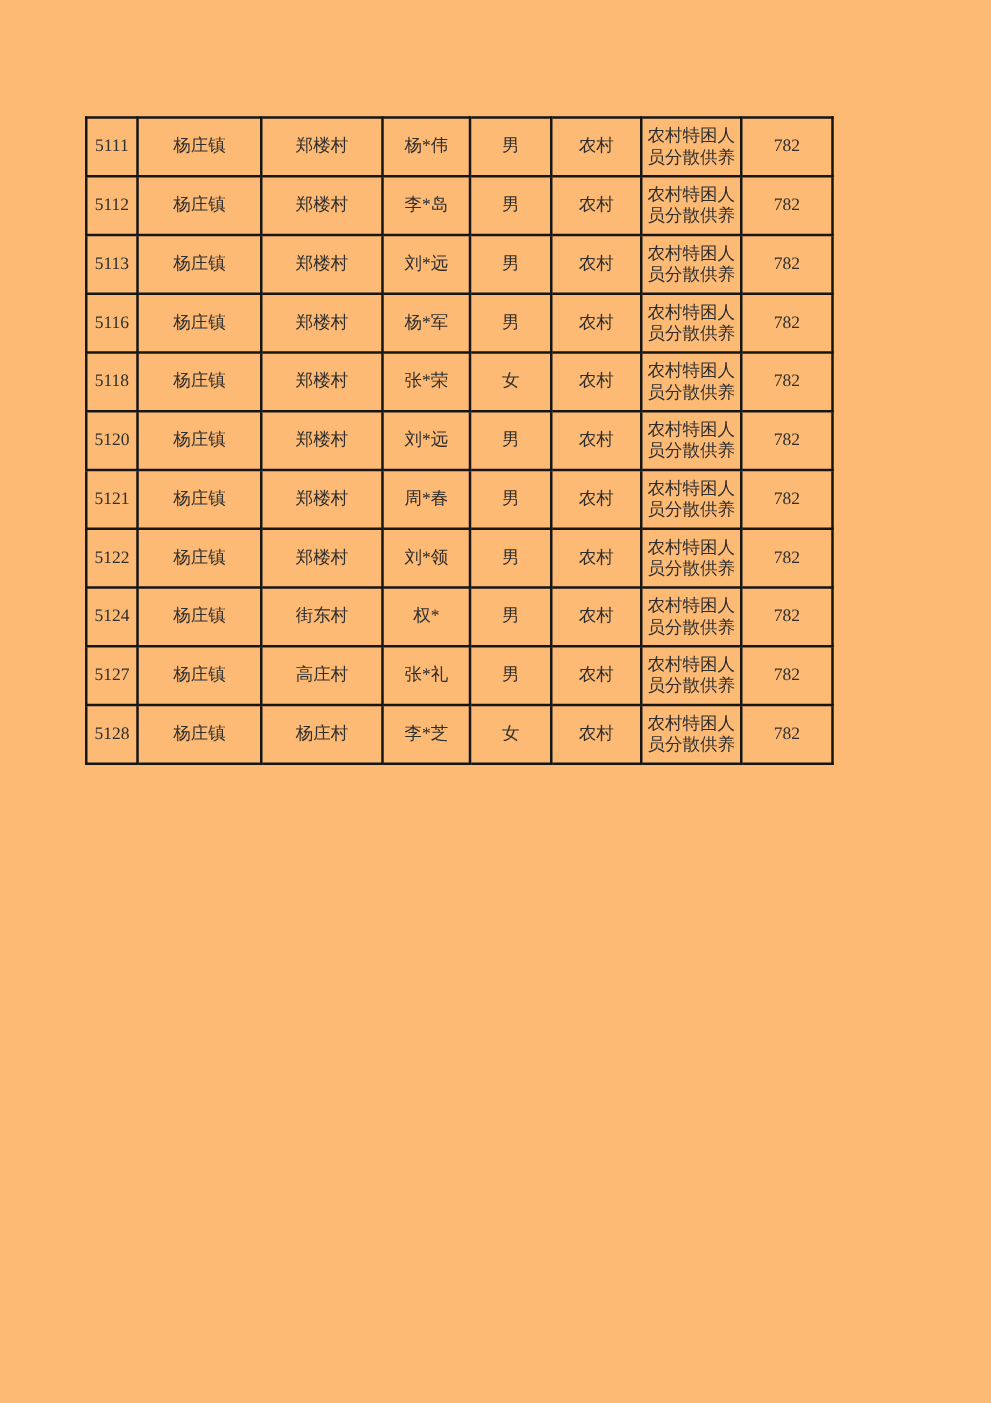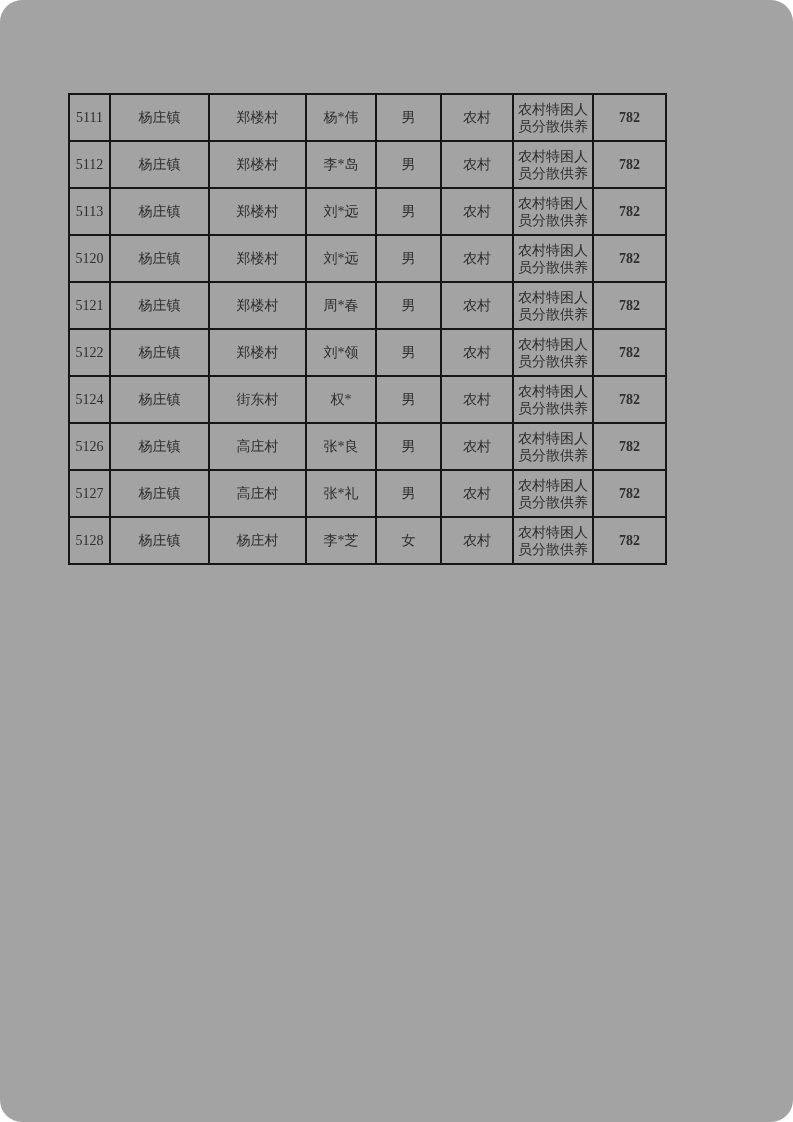--- a/index.html
+++ b/index.html
@@ -4,24 +4,23 @@
 <style>
   html, body {
     margin: 0;
     padding: 0;
     background: #ffffff;
   }
   #page {
     position: relative;
     width: 793px;
     height: 1122px;
-    background: #a3a3a3;
+    background: #fdba74;
     overflow: hidden;
     font-family: "Liberation Serif", "DejaVu Serif", serif;
-    border-radius: 22px;
   }
   table.welfare-table {
     position: absolute;
     left: 68px;
     top: 93px;
     border-collapse: collapse;
     table-layout: fixed;
     width: 597px;
     color: #2e2e2e;
     font-size: 14px;
@@ -30,21 +29,21 @@
     border: 2px solid #161616;
     text-align: center;
     vertical-align: middle;
     height: 45px; 
     padding: 0 3px;
     line-height: 17px;
     overflow: hidden;
     word-break: break-all;
   }
   td.col-id     { letter-spacing: 0px; }
-  td.col-amount { letter-spacing: 0px; font-weight: bold; }
+  td.col-amount { letter-spacing: 0px; }
 </style>
 </head>
 <body>
 
 <div id="page">
   <table class="welfare-table">
     <colgroup>
         <col style="width: 41px;">
         <col style="width: 99px;">
         <col style="width: 97px;">
@@ -79,20 +78,40 @@
           <td class="col-id">5113</td>
           <td class="col-town">杨庄镇</td>
           <td class="col-village">郑楼村</td>
           <td class="col-person">刘*远</td>
           <td class="col-gender">男</td>
           <td class="col-area">农村</td>
           <td class="col-category">农村特困人员分散供养</td>
           <td class="col-amount">782</td>
         </tr>
         <tr>
+          <td class="col-id">5116</td>
+          <td class="col-town">杨庄镇</td>
+          <td class="col-village">郑楼村</td>
+          <td class="col-person">杨*军</td>
+          <td class="col-gender">男</td>
+          <td class="col-area">农村</td>
+          <td class="col-category">农村特困人员分散供养</td>
+          <td class="col-amount">782</td>
+        </tr>
+        <tr>
+          <td class="col-id">5118</td>
+          <td class="col-town">杨庄镇</td>
+          <td class="col-village">郑楼村</td>
+          <td class="col-person">张*荣</td>
+          <td class="col-gender">女</td>
+          <td class="col-area">农村</td>
+          <td class="col-category">农村特困人员分散供养</td>
+          <td class="col-amount">782</td>
+        </tr>
+        <tr>
           <td class="col-id">5120</td>
           <td class="col-town">杨庄镇</td>
           <td class="col-village">郑楼村</td>
           <td class="col-person">刘*远</td>
           <td class="col-gender">男</td>
           <td class="col-area">农村</td>
           <td class="col-category">农村特困人员分散供养</td>
           <td class="col-amount">782</td>
         </tr>
         <tr>
@@ -119,30 +138,20 @@
           <td class="col-id">5124</td>
           <td class="col-town">杨庄镇</td>
           <td class="col-village">街东村</td>
           <td class="col-person">权*</td>
           <td class="col-gender">男</td>
           <td class="col-area">农村</td>
           <td class="col-category">农村特困人员分散供养</td>
           <td class="col-amount">782</td>
         </tr>
         <tr>
-          <td class="col-id">5126</td>
-          <td class="col-town">杨庄镇</td>
-          <td class="col-village">高庄村</td>
-          <td class="col-person">张*良</td>
-          <td class="col-gender">男</td>
-          <td class="col-area">农村</td>
-          <td class="col-category">农村特困人员分散供养</td>
-          <td class="col-amount">782</td>
-        </tr>
-        <tr>
           <td class="col-id">5127</td>
           <td class="col-town">杨庄镇</td>
           <td class="col-village">高庄村</td>
           <td class="col-person">张*礼</td>
           <td class="col-gender">男</td>
           <td class="col-area">农村</td>
           <td class="col-category">农村特困人员分散供养</td>
           <td class="col-amount">782</td>
         </tr>
         <tr>

